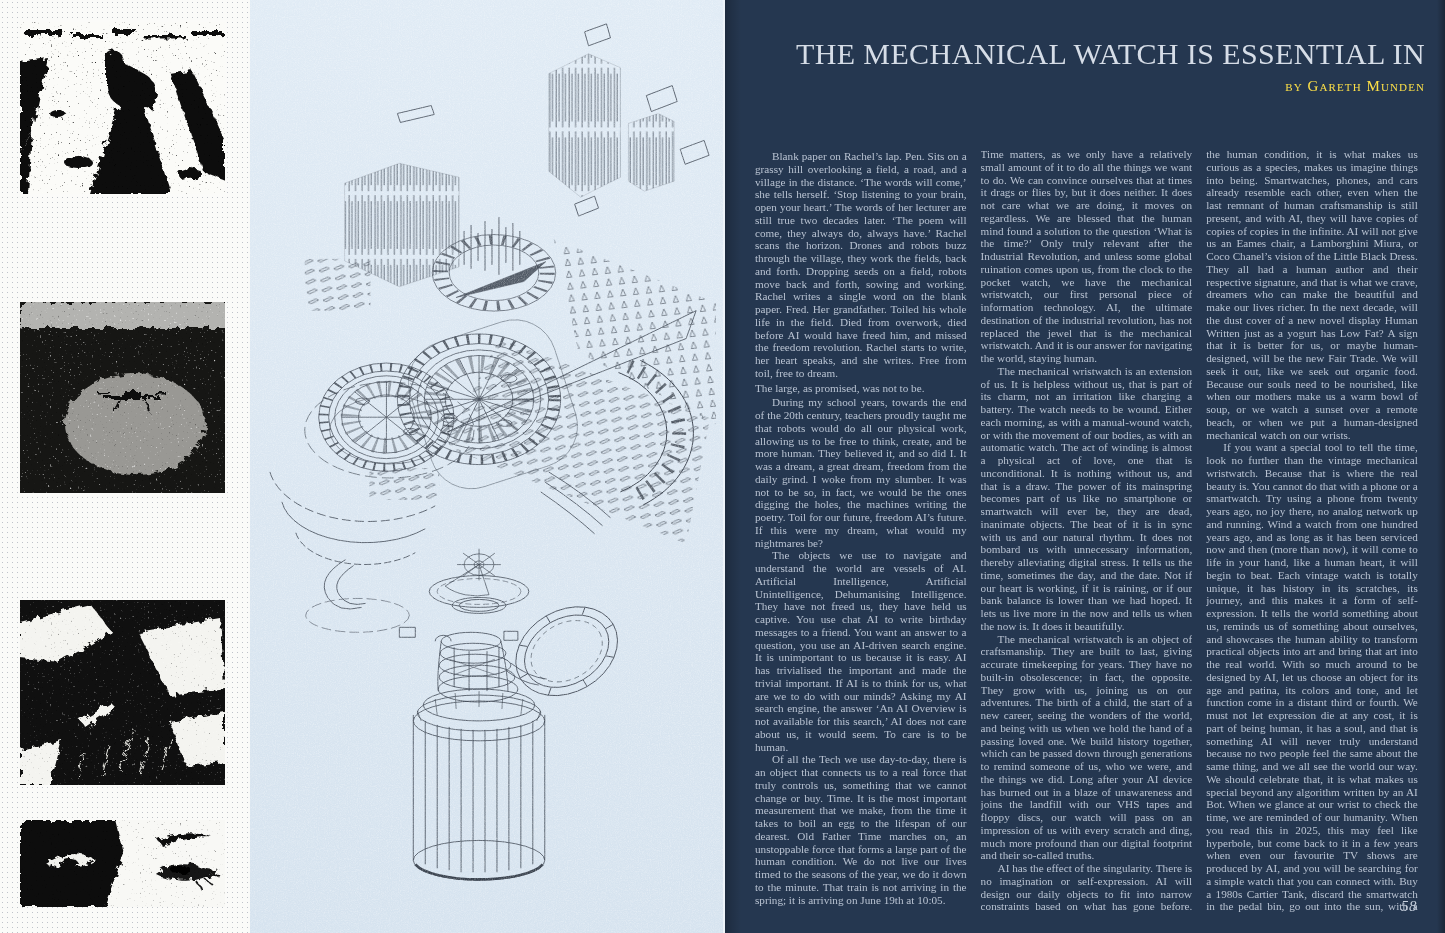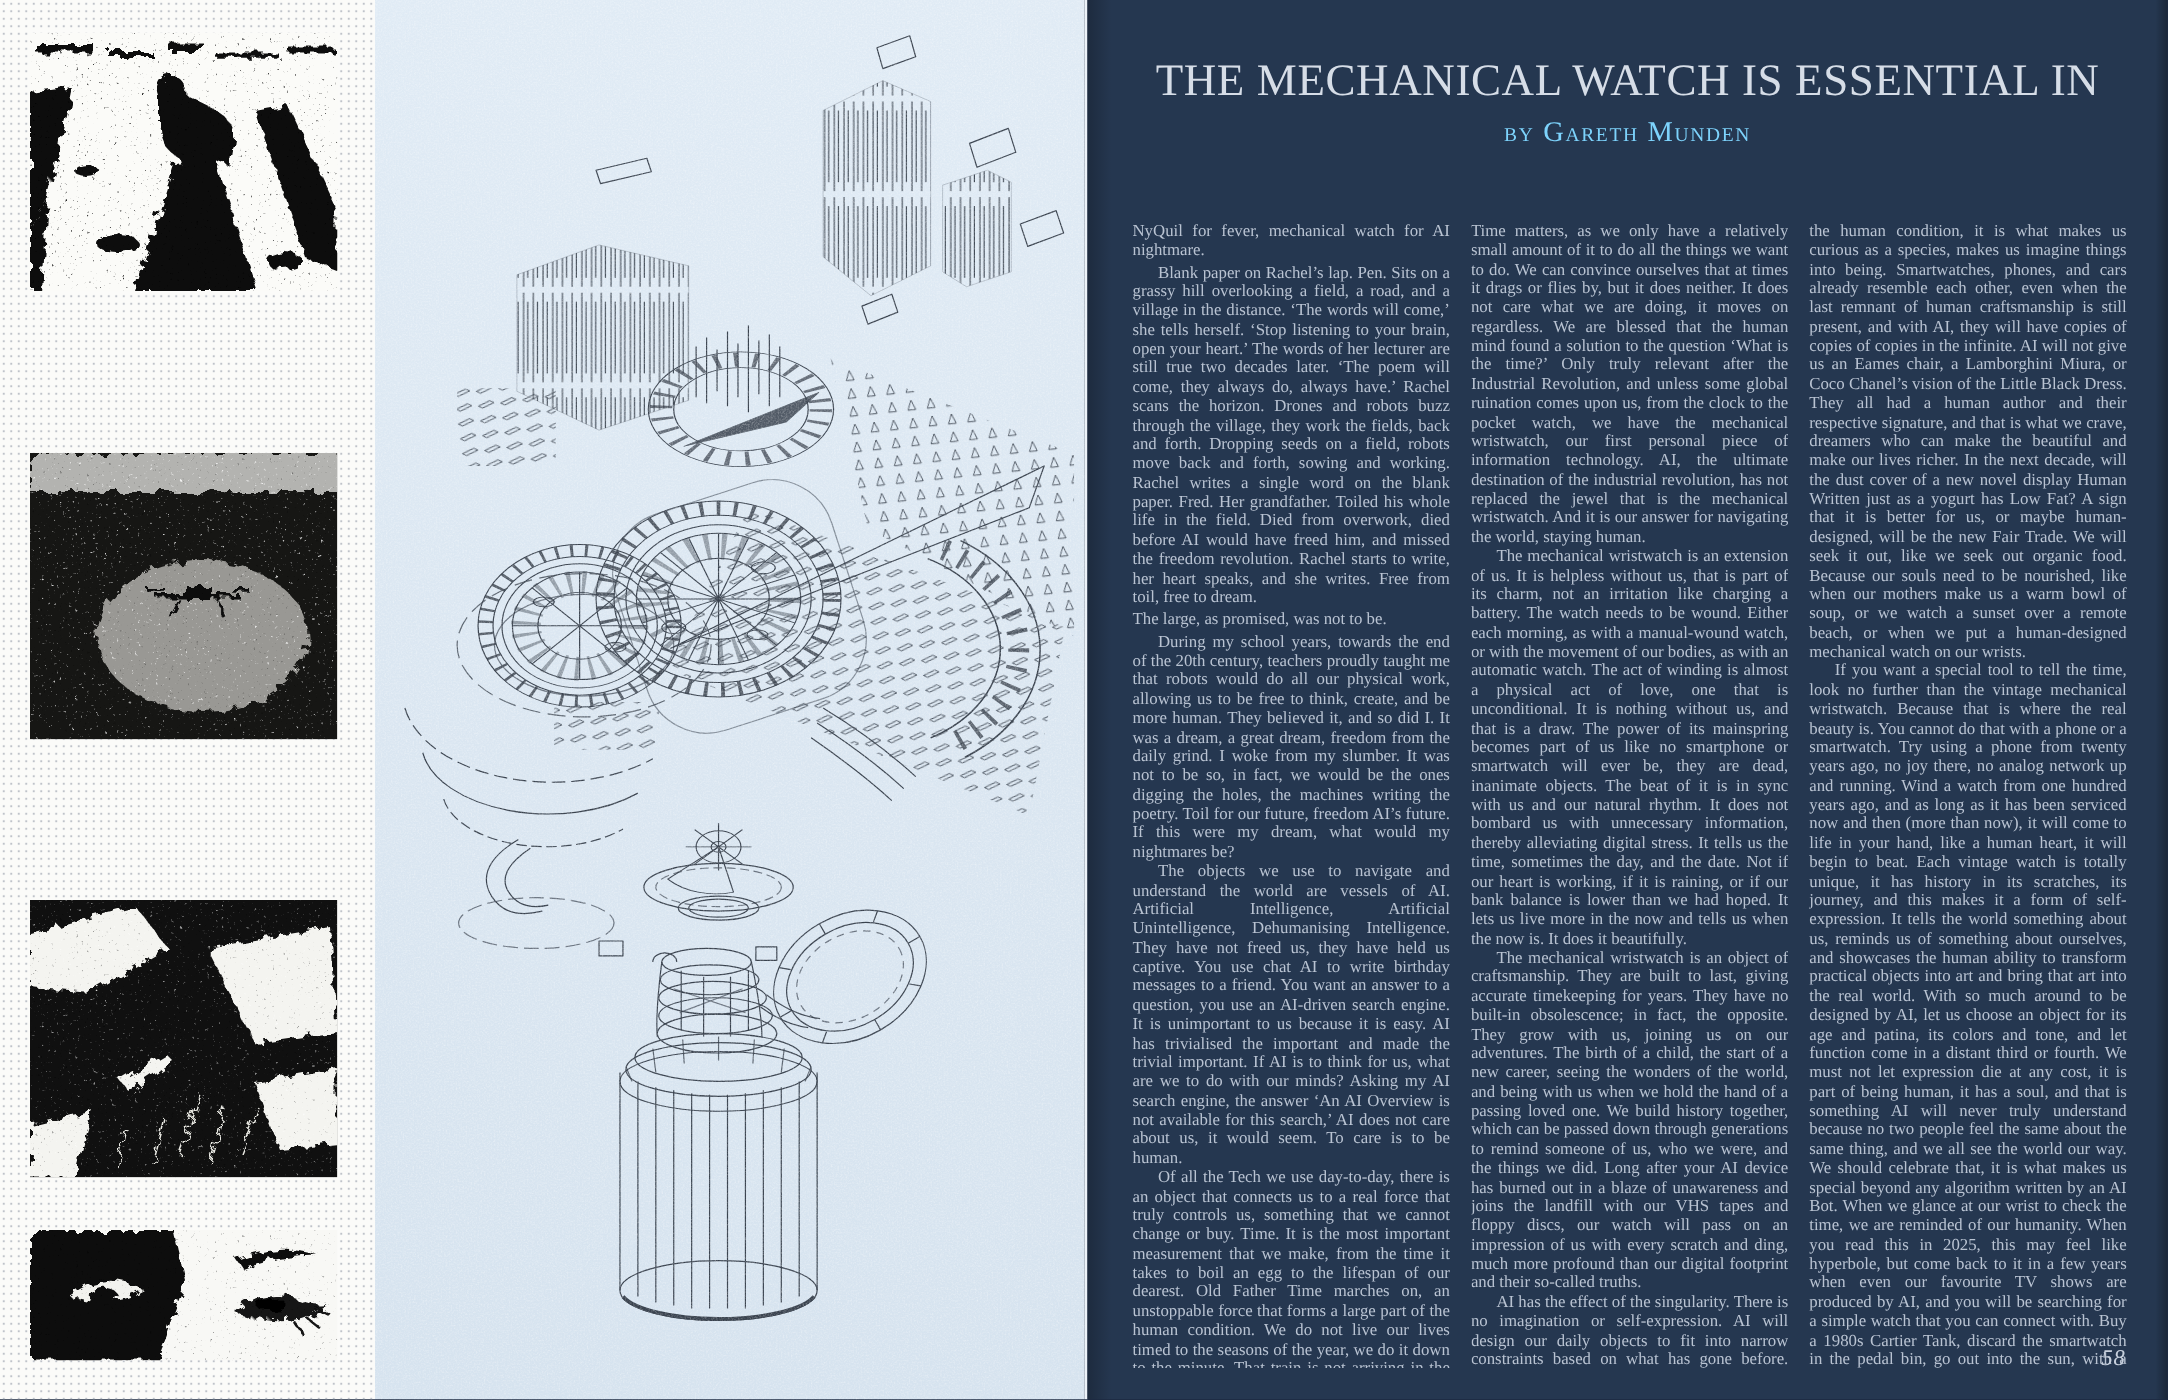--- a/index.html
+++ b/index.html
@@ -33,24 +33,24 @@
     background:#253750;color:#bac4d3;
   }
   .page-dark::before{
     content:"";position:absolute;left:0;top:0;width:16px;height:100%;
     background:linear-gradient(90deg,rgba(0,0,0,.22),rgba(0,0,0,0));pointer-events:none;
   }
   .page-dark::after{
     content:"";position:absolute;right:0;top:0;width:8px;height:100%;
     background:linear-gradient(270deg,rgba(0,0,0,.3),rgba(0,0,0,0));pointer-events:none;
   }
-  .header{position:absolute;top:36px;left:20px;right:20px;text-align:center;color:#d6dde7;}
+  .header{position:absolute;top:36px;left:20px;right:20px;text-align:right;color:#d6dde7;}
   .title-line{font-size:30px;line-height:35px;letter-spacing:.4px;white-space:nowrap;}
   .title-line.l2{word-spacing:7px;}
-  .byline{margin-top:7px;font-variant:small-caps;font-size:19px;letter-spacing:1.1px;color:#7dd3fc;}
+  .byline{margin-top:7px;font-variant:small-caps;font-size:15px;letter-spacing:1.1px;color:#fde047;}
   .columns{
     position:absolute;top:148px;left:30px;width:663px;height:764px;
     display:flex;gap:14px;overflow:hidden;
   }
   .col{
     width:211.6px;flex:0 0 auto;text-align:justify;
     font-size:11.2px;line-height:12.75px;color:#b9c3d2;
     hyphens:auto;-webkit-hyphens:auto;overflow:hidden;
   }
   .col p{margin:0;text-indent:17px;}
@@ -294,21 +294,20 @@
 </div>
 
 <div class="page-dark">
   <div class="header">
     <div class="title-line">THE MECHANICAL WATCH IS ESSENTIAL IN</div>
     <div class="byline">by Gareth Munden</div>
   </div>
 
   <div class="columns">
     <div class="col">
-      <p class="flush">NyQuil for fever, mechanical watch for AI nightmare.</p>
       <p class="gap">Blank paper on Rachel’s lap. Pen. Sits on a grassy hill overlooking a field, a road, and a village in the distance. ‘The words will come,’ she tells herself. ‘Stop listening to your brain, open your heart.’ The words of her lecturer are still true two decades later. ‘The poem will come, they always do, always have.’ Rachel scans the horizon. Drones and robots buzz through the village, they work the fields, back and forth. Dropping seeds on a field, robots move back and forth, sowing and working. Rachel writes a single word on the blank paper. Fred. Her grandfather. Toiled his whole life in the field. Died from overwork, died before AI would have freed him, and missed the freedom revolution. Rachel starts to write, her heart speaks, and she writes. Free from toil, free to dream.</p>
       <p class="flush gap">The large, as promised, was not to be.</p>
       <p class="gap">During my school years, towards the end of the 20th century, teachers proudly taught me that robots would do all our physical work, allowing us to be free to think, create, and be more human. They believed it, and so did I. It was a dream, a great dream, freedom from the daily grind. I woke from my slumber. It was not to be so, in fact, we would be the ones digging the holes, the machines writing the poetry. Toil for our future, freedom AI’s future. If this were my dream, what would my nightmares be?</p>
       <p>The objects we use to navigate and understand the world are vessels of AI. Artificial Intelligence, Artificial Unintelligence, Dehumanising Intelligence. They have not freed us, they have held us captive. You use chat AI to write birthday messages to a friend. You want an answer to a question, you use an AI-driven search engine. It is unimportant to us because it is easy. AI has trivialised the important and made the trivial important. If AI is to think for us, what are we to do with our minds? Asking my AI search engine, the answer ‘An AI Overview is not available for this search,’ AI does not care about us, it would seem. To care is to be human.</p>
       <p>Of all the Tech we use day-to-day, there is an object that connects us to a real force that truly controls us, something that we cannot change or buy. Time. It is the most important measurement that we make, from the time it takes to boil an egg to the lifespan of our dearest. Old Father Time marches on, an unstoppable force that forms a large part of the human condition. We do not live our lives timed to the seasons of the year, we do it down to the minute. That train is not arriving in the spring; it is arriving on June 19th at 10:05.</p>
     </div>
     <div class="col">
       <p class="flush">Time matters, as we only have a relatively small amount of it to do all the things we want to do. We can convince ourselves that at times it drags or flies by, but it does neither. It does not care what we are doing, it moves on regardless. We are blessed that the human mind found a solution to the question ‘What is the time?’ Only truly relevant after the Industrial Revolution, and unless some global ruination comes upon us, from the clock to the pocket watch, we have the mechanical wristwatch, our first personal piece of information technology. AI, the ultimate destination of the industrial revolution, has not replaced the jewel that is the mechanical wristwatch. And it is our answer for navigating the world, staying human.</p>
       <p>The mechanical wristwatch is an extension of us. It is helpless without us, that is part of its charm, not an irritation like charging a battery. The watch needs to be wound. Either each morning, as with a manual-wound watch, or with the movement of our bodies, as with an automatic watch. The act of winding is almost a physical act of love, one that is unconditional. It is nothing without us, and that is a draw. The power of its mainspring becomes part of us like no smartphone or smartwatch will ever be, they are dead, inanimate objects. The beat of it is in sync with us and our natural rhythm. It does not bombard us with unnecessary information, thereby alleviating digital stress. It tells us the time, sometimes the day, and the date. Not if our heart is working, if it is raining, or if our bank balance is lower than we had hoped. It lets us live more in the now and tells us when the now is. It does it beautifully.</p>
       <p>The mechanical wristwatch is an object of craftsmanship. They are built to last, giving accurate timekeeping for years. They have no built-in obsolescence; in fact, the opposite. They grow with us, joining us on our adventures. The birth of a child, the start of a new career, seeing the wonders of the world, and being with us when we hold the hand of a passing loved one. We build history together, which can be passed down through generations to remind someone of us, who we were, and the things we did. Long after your AI device has burned out in a blaze of unawareness and joins the landfill with our VHS tapes and floppy discs, our watch will pass on an impression of us with every scratch and ding, much more profound than our digital footprint and their so-called truths.</p>

